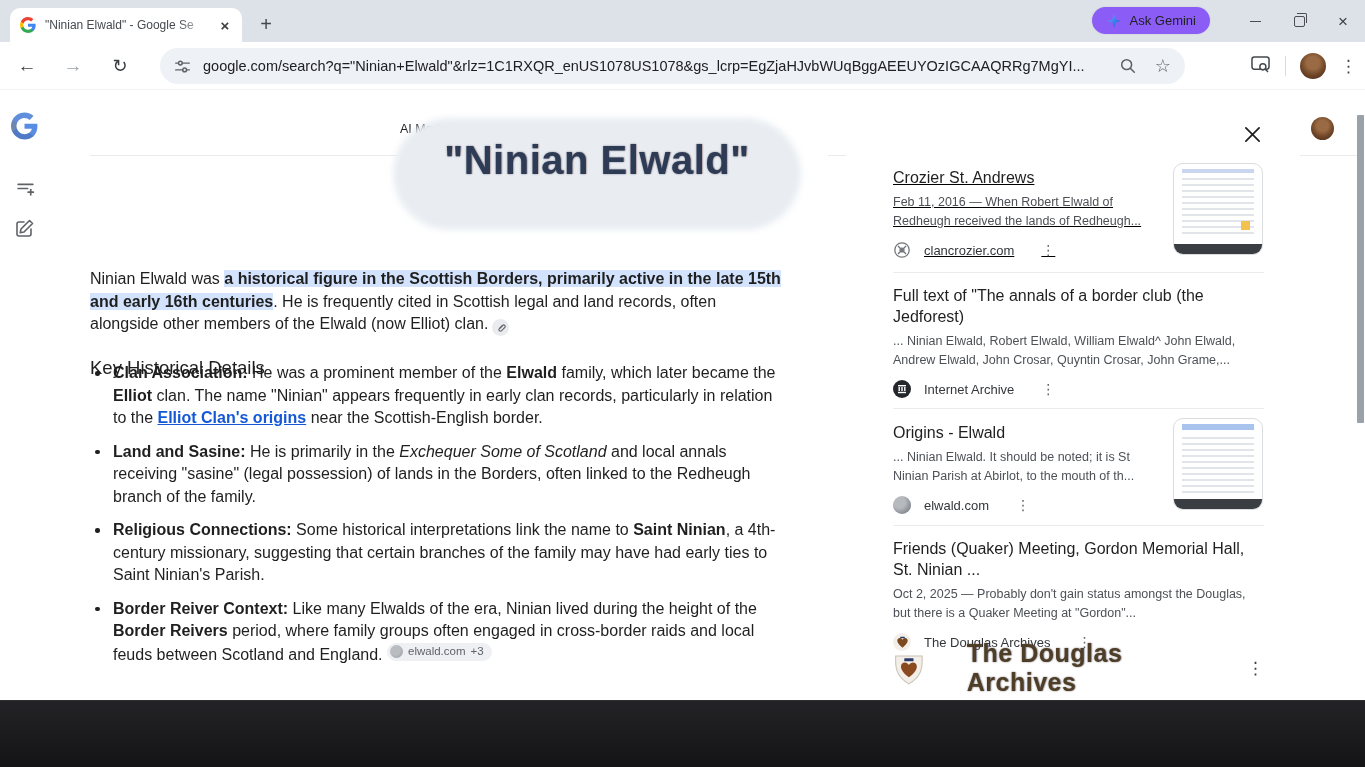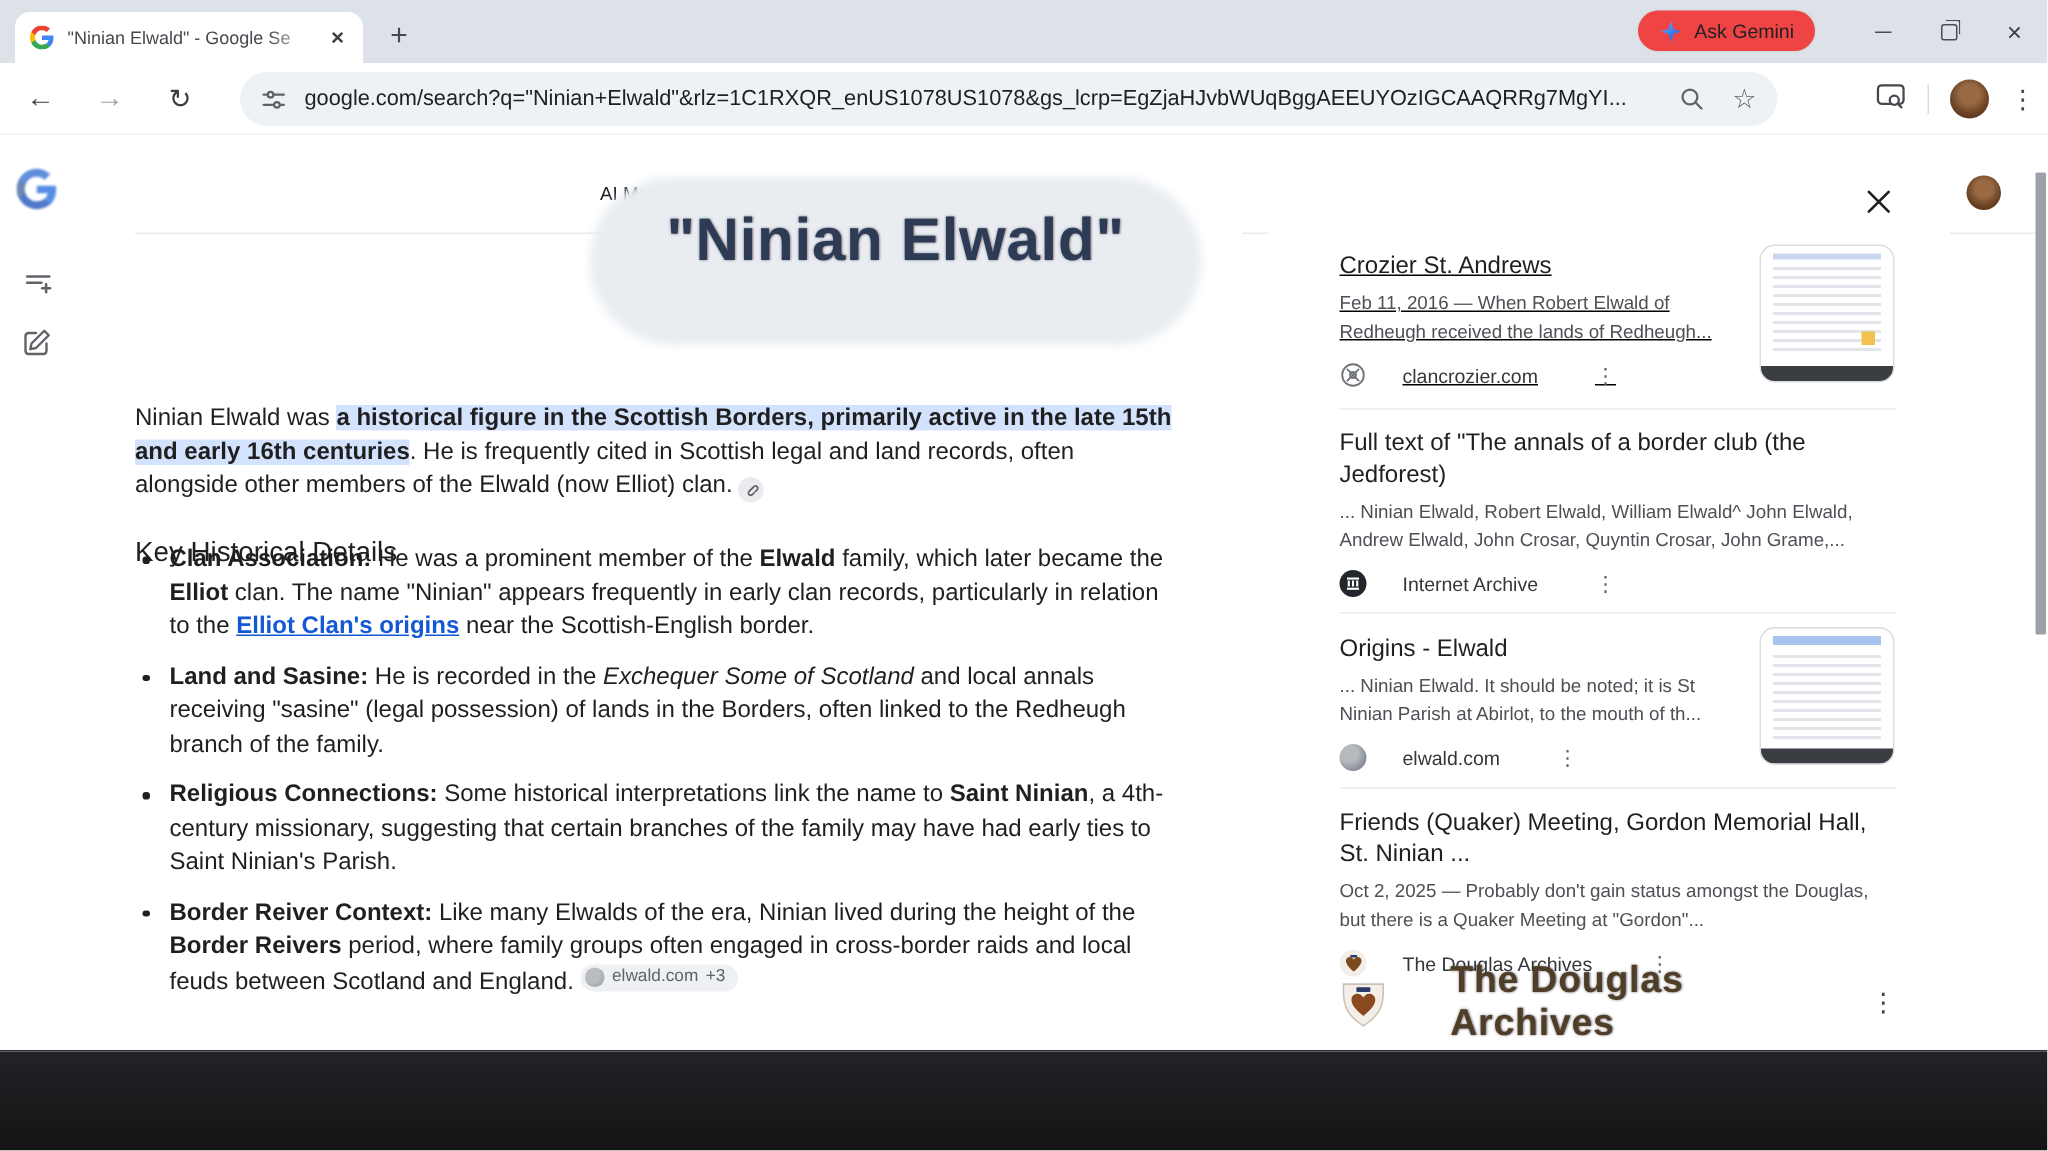--- a/index.html
+++ b/index.html
@@ -13,21 +13,21 @@
   .tab{position:absolute;left:10px;top:8px;width:232px;height:34px;background:#fff;
        border-radius:10px 10px 0 0;display:flex;align-items:center;padding:0 8px 0 10px;box-sizing:border-box;}
   .tab-favicon{width:16px;height:16px;flex:0 0 auto;}
   .tab-title{flex:1;font-size:12px;color:#454a4f;margin-left:9px;white-space:nowrap;overflow:hidden;
        -webkit-mask-image:linear-gradient(90deg,#000 78%,transparent 97%);
        mask-image:linear-gradient(90deg,#000 78%,transparent 97%);}
   .tab-close{width:18px;height:18px;display:flex;align-items:center;justify-content:center;
        font-size:15px;color:#3c4043;border-radius:50%;font-weight:bold;}
   .newtab-btn{position:absolute;left:252px;top:10px;width:28px;height:28px;border-radius:50%;
        display:flex;align-items:center;justify-content:center;font-size:20px;color:#45494d;}
-  .ask-gemini{position:absolute;right:155px;top:7px;height:27px;background:#ef4444;border-radius:14px;
+  .ask-gemini{position:absolute;right:155px;top:7px;height:27px;background:#8b5cf6;border-radius:14px;
        display:flex;align-items:center;gap:8px;padding:0 14px;font-size:13px;color:#202124;box-shadow:0 0 0 1px rgba(0,0,0,.03);}
   .win-controls{position:absolute;right:0;top:0;height:42px;display:flex;align-items:center;}
   .win-btn{width:44px;height:42px;display:flex;align-items:center;justify-content:center;color:#4a4e52;}
   .min-glyph{width:11px;height:0;border-top:1.4px solid #4a4e52;}
   .restore-glyph{width:9px;height:9px;border:1.2px solid #4a4e52;border-radius:2px;position:relative;}
   .restore-glyph::before{content:"";position:absolute;left:2px;top:-4px;width:9px;height:9px;
        border:1.2px solid #4a4e52;border-left:none;border-bottom:none;border-radius:0 2px 0 0;}
   .close-glyph{font-size:17px;line-height:1;color:#3c4043;}
   
   .toolbar{position:absolute;left:0;top:42px;width:100%;height:48px;background:#fff;
@@ -76,21 +76,21 @@
   .panel-close{position:absolute;left:1240px;top:32px;width:24px;height:24px;display:flex;
        align-items:center;justify-content:center;}
   .panel-avatar{position:absolute;left:1311px;top:27px;width:23px;height:23px;border-radius:50%;
        background:radial-gradient(circle at 50% 38%,#9a6a44 0 30%,#6e4526 60%,#47291a 100%);}
   .panel-minidiv{position:absolute;left:1300px;top:65px;width:57px;height:1px;background:#e9ebee;}
   .panel{position:absolute;left:893px;top:0;width:371px;height:610px;}
   .pcard{position:absolute;left:0;width:371px;}
   .p-title{font-size:16px;line-height:21px;font-weight:500;color:#1f1f1f;}
   .p-snippet{font-size:12.5px;line-height:19px;color:#4d5156;margin-top:5px;}
   .narrow{width:272px;}
-  .p-src{display:flex;align-items:center;gap:24px;margin-top:10px;}
+  .p-src{display:flex;align-items:center;gap:13px;margin-top:10px;}
   .p-src-name{font-size:13px;color:#33373b;}
   .p-dots{font-size:14px;color:#5f6368;margin-left:14px;letter-spacing:0;}
   .pdiv{position:absolute;left:0;width:371px;height:1px;background:#ececec;}
   .thumb{position:absolute;left:280px;width:90px;height:92px;border:1px solid #dadce0;border-radius:10px;
        background:#fff;box-sizing:border-box;overflow:hidden;}
   .thumb-lines{position:absolute;left:8px;right:8px;top:10px;bottom:16px;
        background:repeating-linear-gradient(#fff 0 4px,#e1e4e8 4px 6px);}
   .thumb-head{position:absolute;left:8px;right:8px;top:5px;height:4px;background:#c9d6ee;}
   .thumb-accent{position:absolute;right:12px;bottom:24px;width:9px;height:9px;background:#f2c14e;}
   .thumb-bar{position:absolute;left:0;right:0;bottom:0;height:10px;background:#3a3d42;}
@@ -223,21 +223,21 @@
           <svg width="10" height="10" viewBox="0 0 20 20" fill="none" stroke="#5f6368" stroke-width="2.2" stroke-linecap="round">
             <path d="M8 12 L13.5 6.5a3 3 0 0 1 4.2 4.2L15 13.5"></path>
             <path d="M12 8 L6.5 13.5a3 3 0 0 0 4.2 4.2L13.5 15"></path>
           </svg>
         </span></p>
 
     <h2 class="section-h">Key Historical Details</h2>
 
     <ul class="bullets">
       <li><span><span class="b">Clan Association:</span><span> He was a prominent member of the </span><span class="b">Elwald</span><span> family, which later became the </span><span class="b">Elliot</span><span> clan. The name "Ninian" appears frequently in early clan records, particularly in relation to the </span><span class="link">Elliot Clan's origins</span><span> near the Scottish-English border.</span></span></li>
-      <li><span><span class="b">Land and Sasine:</span><span> He is recorded in the </span><span class="i">Exchequer Some of Scotland</span><span> and local annals receiving "sasine" (legal possession) of lands in the Borders, often linked to the Redheugh branch of the family.</span></span></li>
+      <li><span><span class="b">Land and Sasine:</span><span> He is primarily in the </span><span class="i">Exchequer Some of Scotland</span><span> and local annals receiving "sasine" (legal possession) of lands in the Borders, often linked to the Redheugh branch of the family.</span></span></li>
       <li><span><span class="b">Religious Connections:</span><span> Some historical interpretations link the name to </span><span class="b">Saint Ninian</span><span>, a 4th-century missionary, suggesting that certain branches of the family may have had early ties to Saint Ninian's Parish.</span></span></li>
       <li><span><span class="b">Border Reiver Context:</span><span> Like many Elwalds of the era, Ninian lived during the height of the </span><span class="b">Border Reivers</span><span> period, where family groups often engaged in cross-border raids and local feuds between Scotland and England. </span></span>
         <span class="chip">
           <span class="chip-fav"></span>
           <span>elwald.com</span>
           <span>+3</span>
         </span>
       </li>
     </ul>
   </div>

